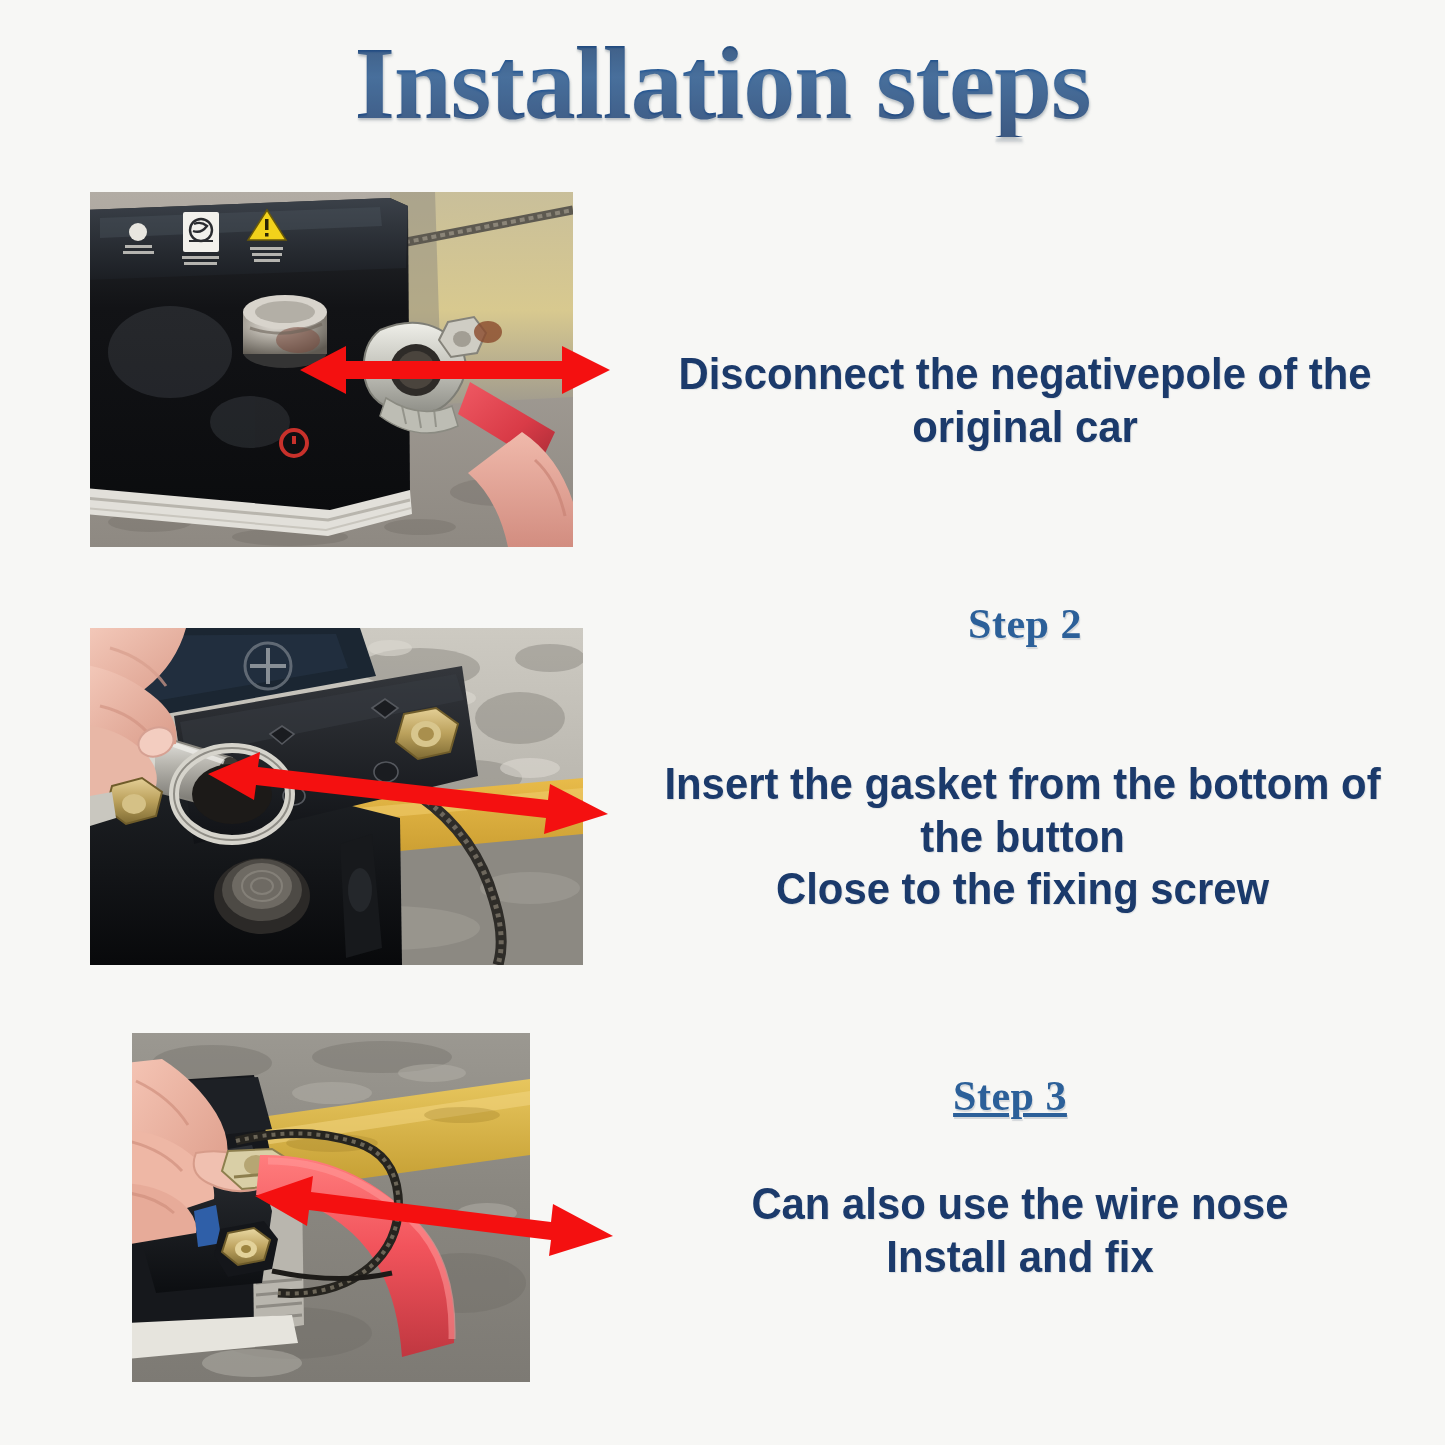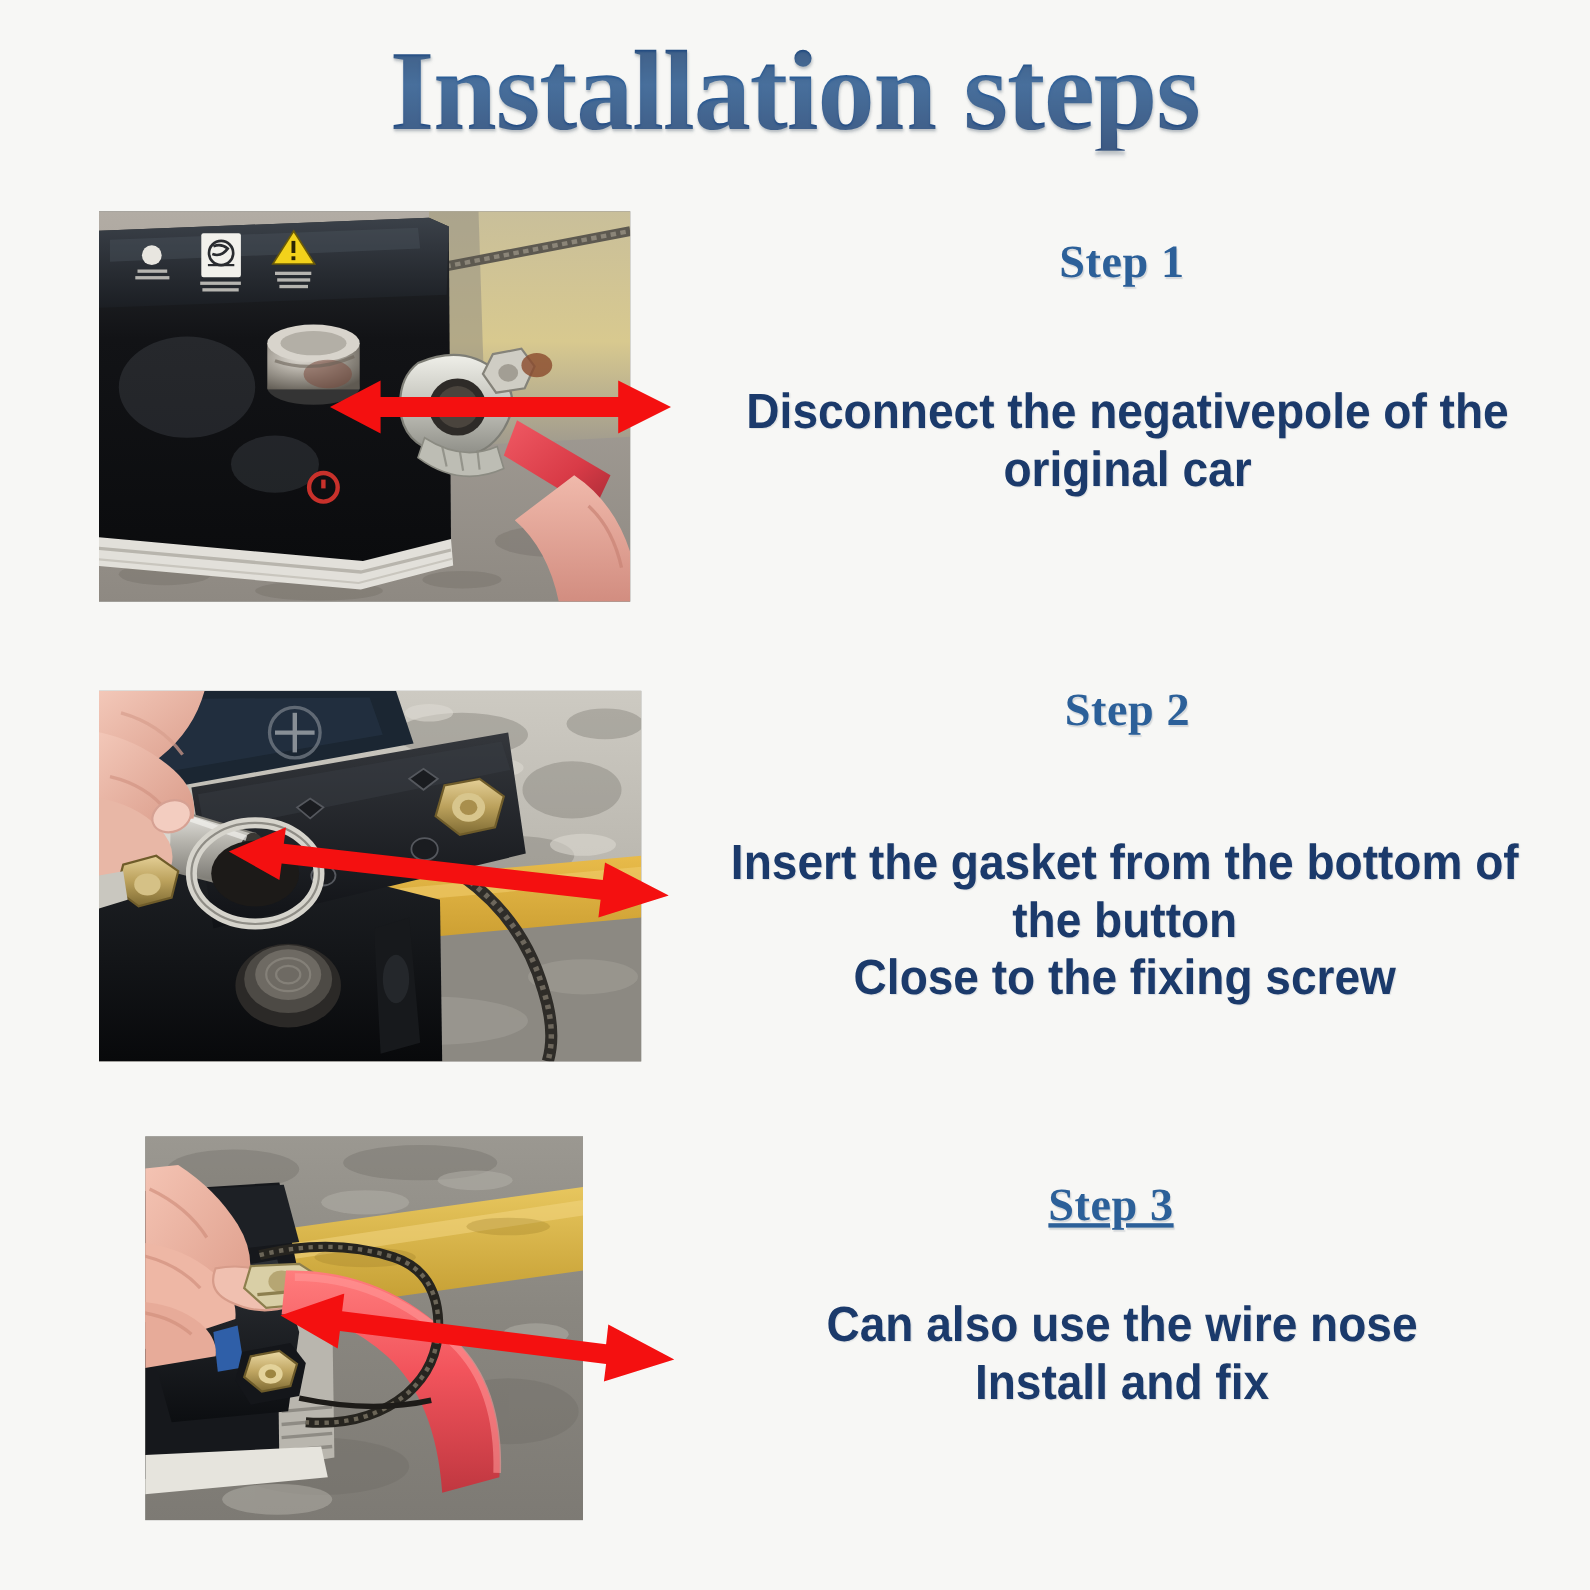--- a/index.html
+++ b/index.html
@@ -222,21 +222,20 @@
       </svg>
     </div>
   </div>
 
   <svg class="arrow-svg" style="left:300px; top:332px; width:310px; height:76px;" width="310" height="76" viewBox="0 0 310 76">
     <g fill="#f41010">
       <path d="M0 38 L46 14 L46 29 L262 29 L262 14 L310 38 L262 62 L262 47 L46 47 L46 62 Z"></path>
     </g>
   </svg>
 
-  <div class="step-head" style="left:840px; top:215px; width:360px;">Step 1</div>
 
   <div class="step-body" style="left:605px; top:348px; width:840px;">
     <span class="ln">Disconnect the negativepole of the</span>
     <span class="ln">original car</span>
   </div>
 
   <div class="photo" style="left:90px; top:628px; width:493px; height:337px;">
     <div class="scene">
       <svg class="layer" width="493" height="337" viewBox="0 0 493 337" style="left:0;top:0;">
         <defs>
@@ -362,21 +361,21 @@
       </svg>
     </div>
   </div>
 
   <svg class="arrow-svg" style="left:208px; top:752px; width:400px; height:86px;" width="400" height="86" viewBox="0 0 400 86">
     <g fill="#f41010">
       <path d="M0 22 L52 0 L50 15 L340 48 L342 32 L400 62 L336 82 L338 66 L48 33 L46 48 Z"></path>
     </g>
   </svg>
 
-  <div class="step-head" style="left:845px; top:622px; width:360px;">Step 2</div>
+  <div class="step-head" style="left:845px; top:600px; width:360px;">Step 2</div>
 
   <div class="step-body" style="left:600px; top:758px; width:845px;">
     <span class="ln">Insert the gasket from the bottom of</span>
     <span class="ln">the button</span>
     <span class="ln">Close to the fixing screw</span>
   </div>
 
   <div class="photo" style="left:132px; top:1033px; width:398px; height:349px;">
     <div class="scene">
       <svg class="layer" width="398" height="349" viewBox="0 0 398 349" style="left:0;top:0;">

